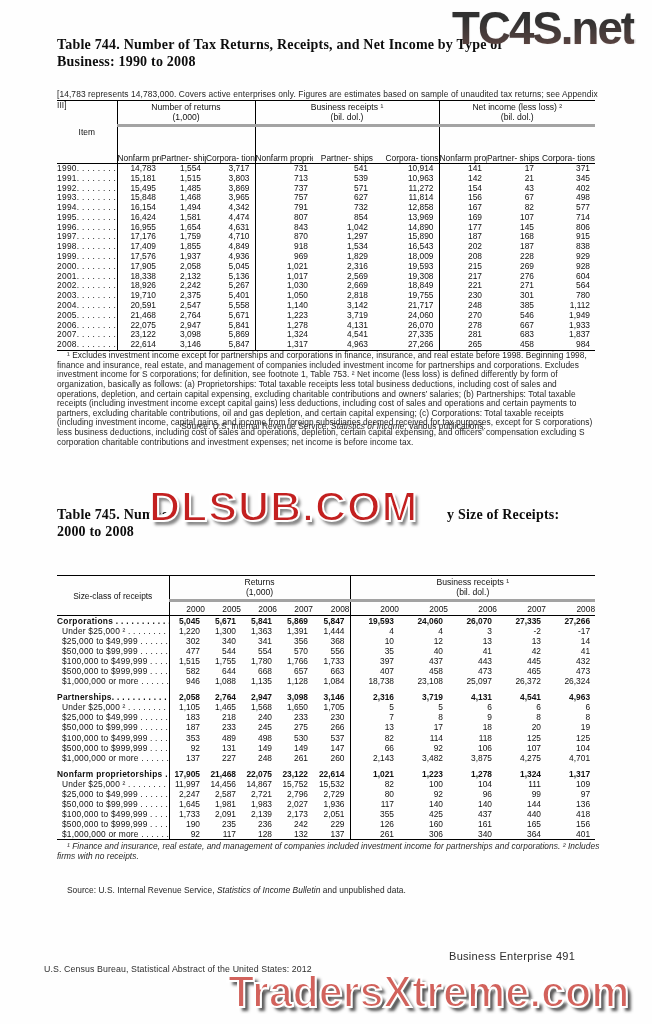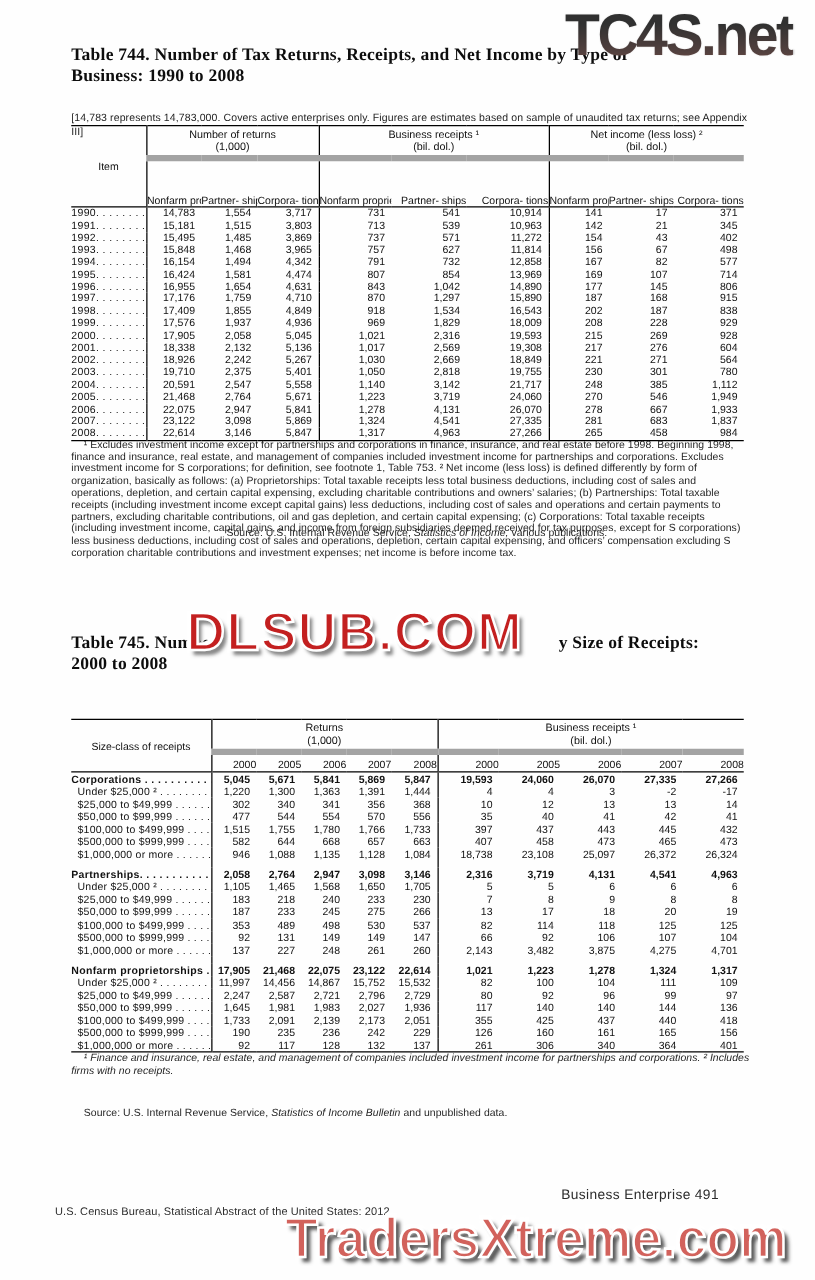--- a/index.html
+++ b/index.html
@@ -58,21 +58,21 @@
   #t744 { top:100px; }
   #t745 { top:575px; }
   table.stat th, table.stat td {
     margin:0; padding:0; font-weight:normal; font-size:8.4px; color:#111;
     white-space:nowrap; overflow:hidden;
   }
   th.itemcol {
     text-align:center; vertical-align:middle; font-size:8.6px;
     border-bottom:1.6px solid #000;
   }
-  th.grp { border-bottom:5px solid #a3a3a3; text-align:center; vertical-align:middle; height:23px; }
+  th.grp { border-bottom:3px solid #a3a3a3; text-align:center; vertical-align:middle; height:23px; }
   th.grp .gname { font-size:8.6px; line-height:9.6px; }
   th.sub {
     text-align:right; vertical-align:bottom; white-space:pre-line;
     line-height:9.4px; height:36px; padding:1px 5px 2px 0;
     border-bottom:1.6px solid #000;
   }
   th.yr {
     text-align:right; padding:2px 6px 2px 0; height:13px;
     border-bottom:1.6px solid #000; font-size:8.6px;
   }

